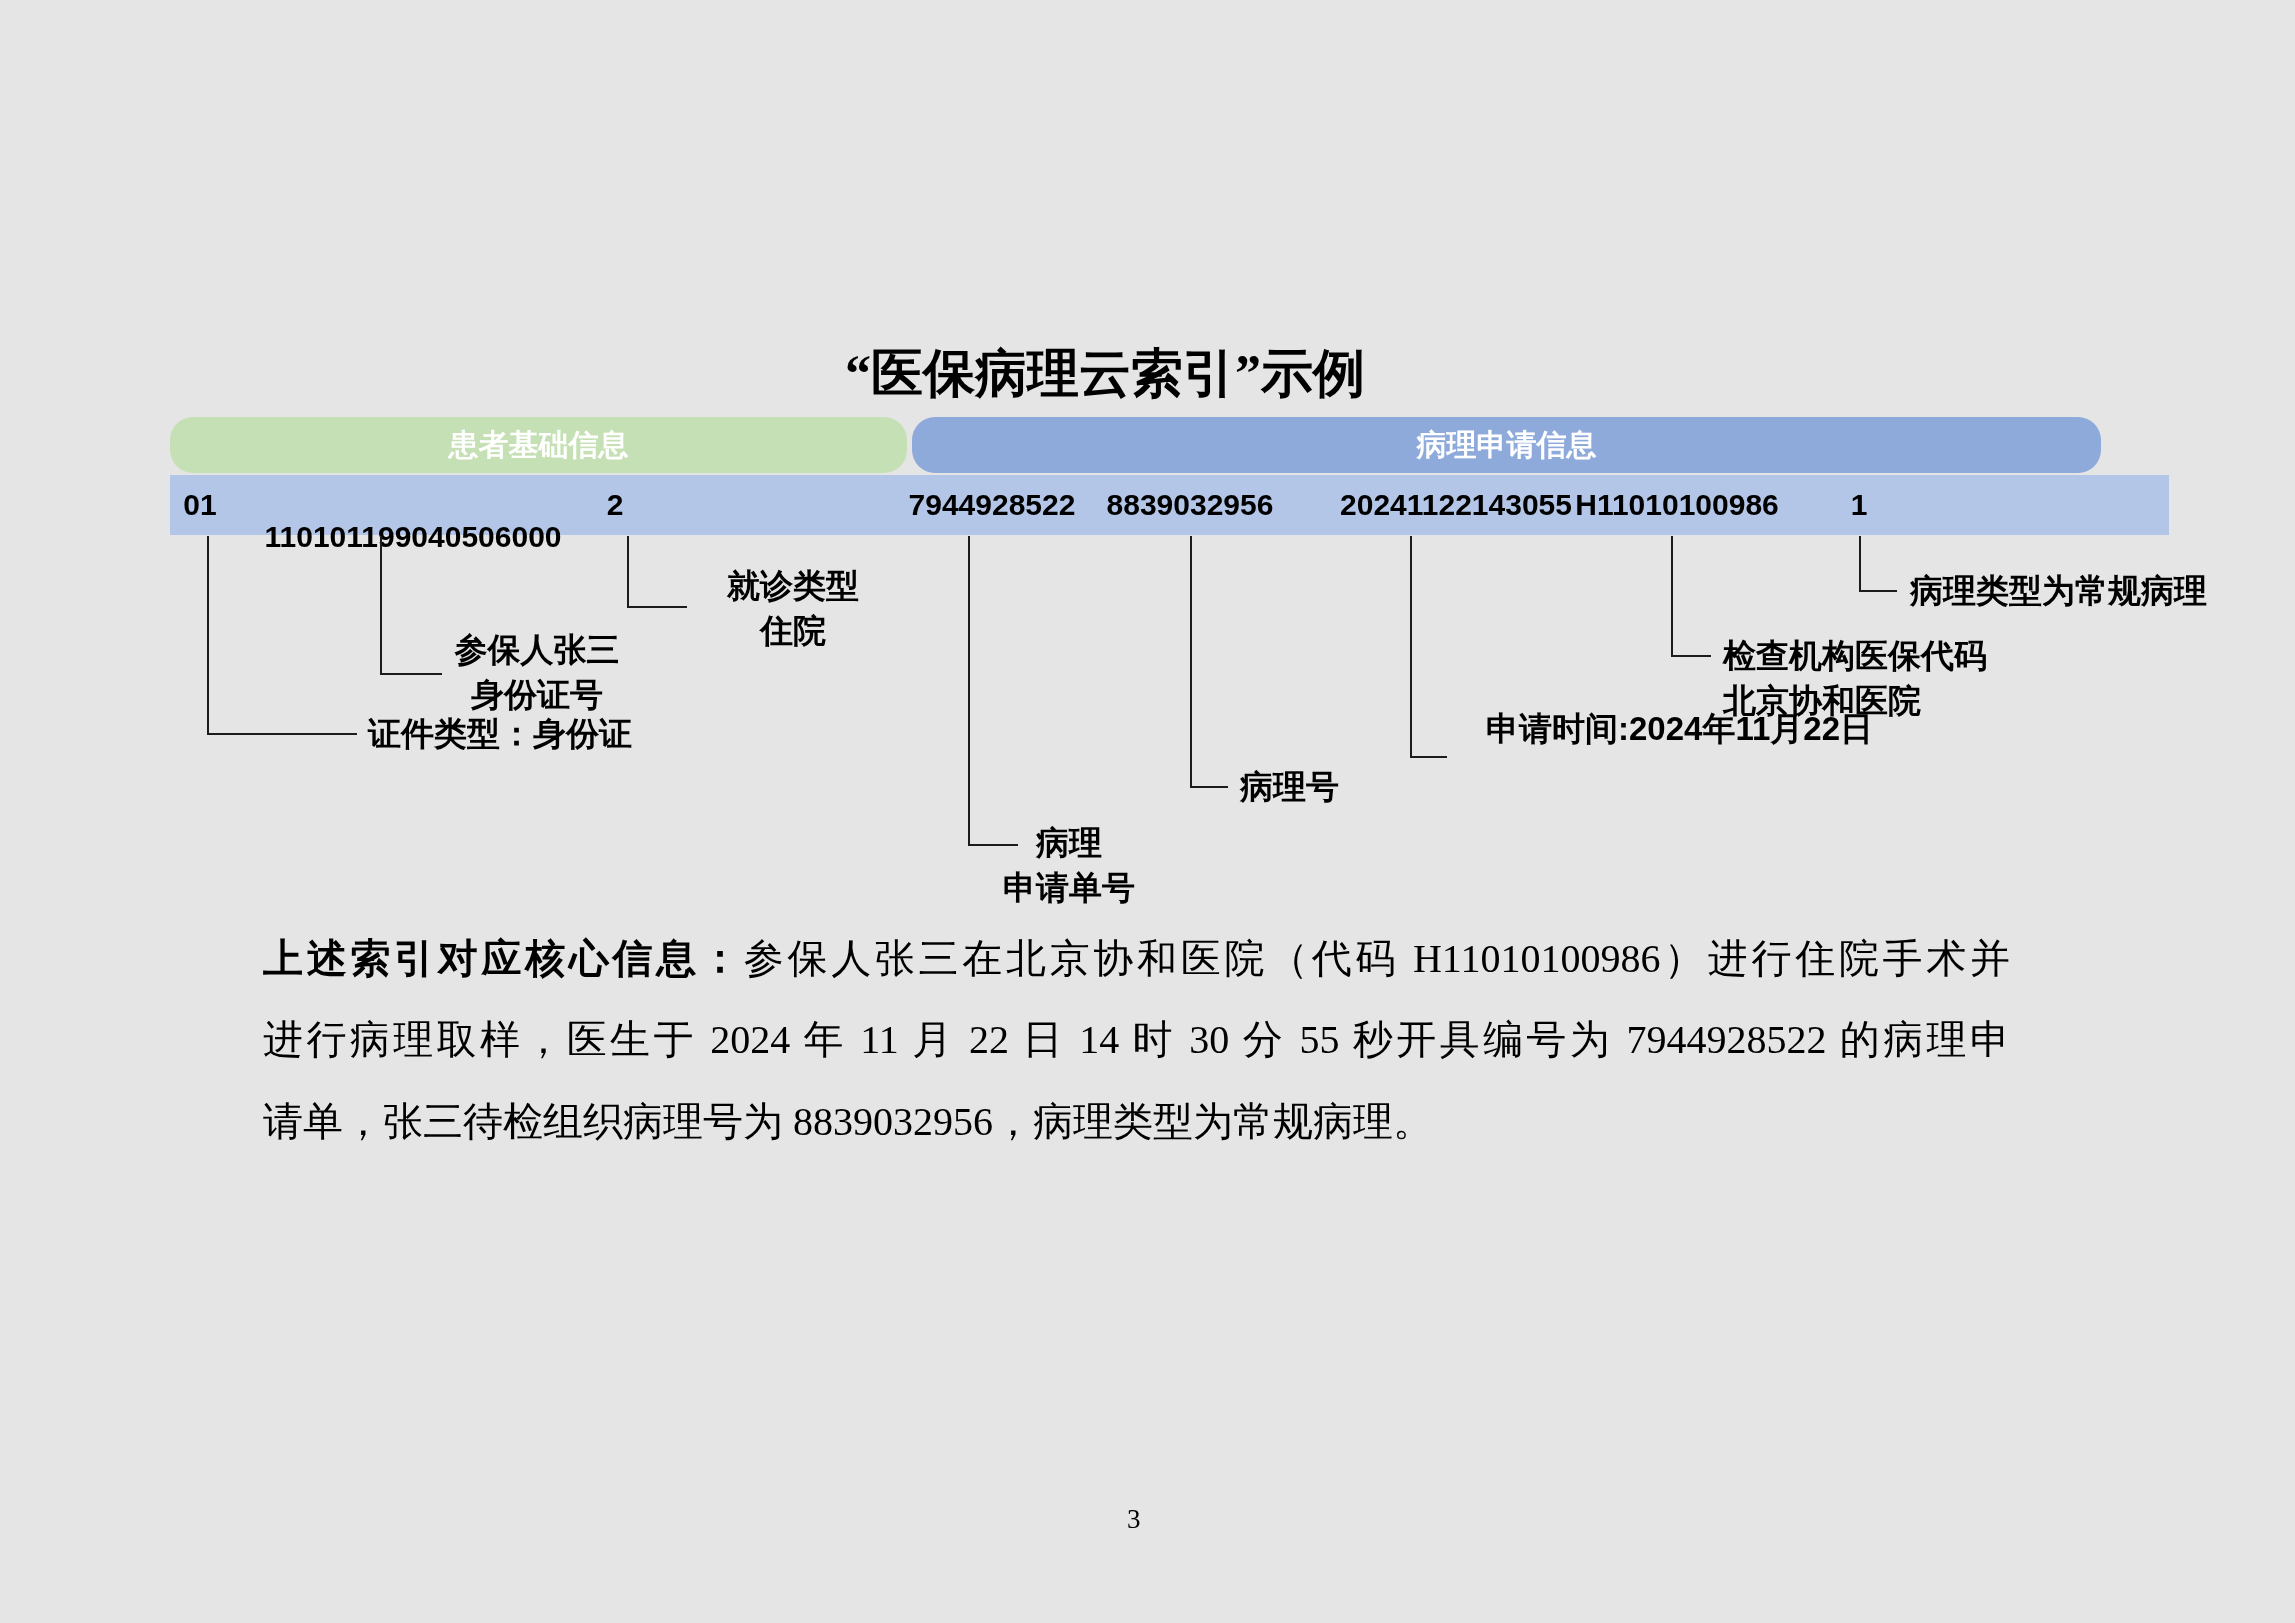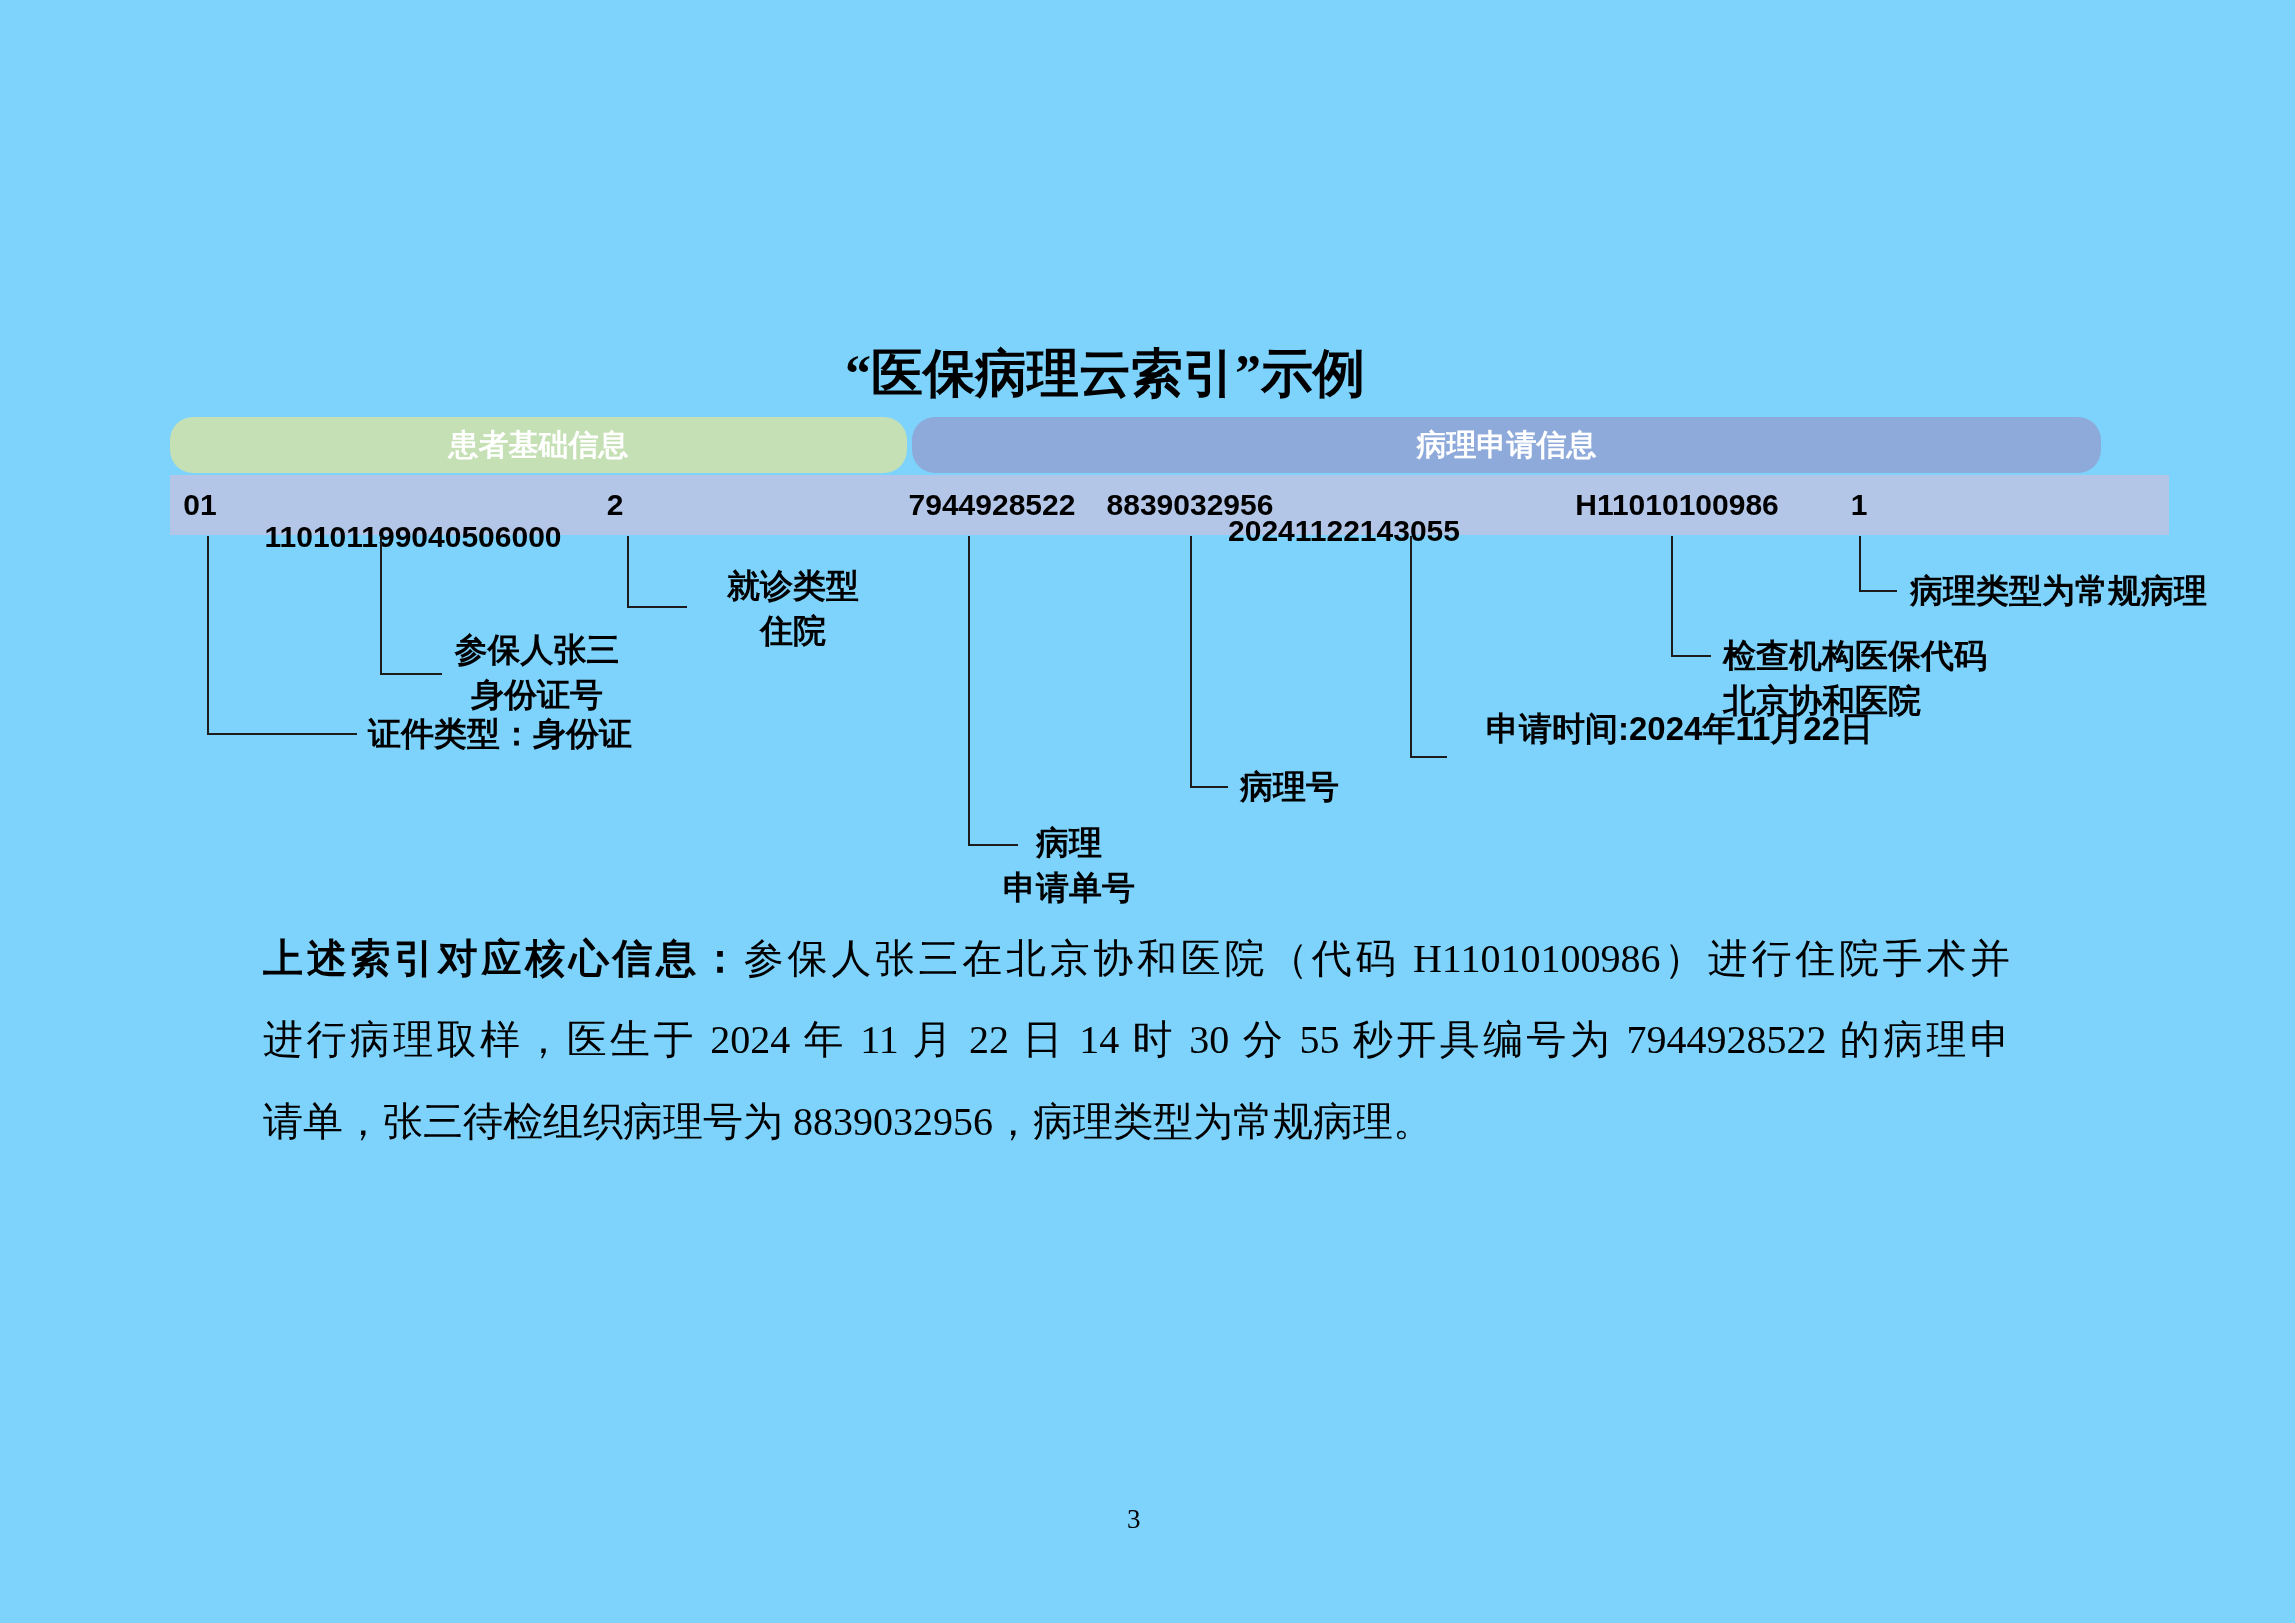--- a/index.html
+++ b/index.html
@@ -1,19 +1,19 @@
 <!DOCTYPE html>
 <html style="font-size:11px"><head>
 <meta charset="utf-8">
 <style>
   html,body{margin:0;padding:0;background:#ffffff;}
   .page{
     position:relative;
     width:2295px;height:1623px;
-    background:#7dd3fc;
+    background:#e5e5e5;
     overflow:hidden;
     font-family:"Liberation Sans","DejaVu Sans",sans-serif;
     color:#000;
   }
   
   .title{
     position:absolute;left:0;top:340px;width:2210px;
     margin:0;text-align:center;
     font-family:"Liberation Serif","DejaVu Serif",serif;
     font-weight:bold;font-size:52px;line-height:68px;color:#000;
@@ -29,21 +29,21 @@
   .datarow{
     position:absolute;left:170px;top:475px;width:1999px;height:60px;
     background:#B4C6E7;
   }
   .val{
     position:absolute;top:475px;height:60px;line-height:60px;
     transform:translateX(-50%);
     font-weight:bold;font-size:30px;color:#000;white-space:nowrap;
   }
   .val-1{left:200px;} .val-2{left:413px;margin-top:32px;} .val-3{left:615px;} .val-4{left:992px;}
-  .val-5{left:1190px;} .val-6{left:1344px;margin-top:26px;} .val-7{left:1677px;} .val-8{left:1859px;}
+  .val-5{left:1190px;} .val-6{left:1456px;} .val-7{left:1677px;} .val-8{left:1859px;}
   
   .cv{position:absolute;width:2px;background:#1c1c1c;}
   .ch{position:absolute;height:2px;background:#1c1c1c;}
   .clabel{
     position:absolute;font-weight:bold;font-size:33px;line-height:45px;
     color:#000;white-space:nowrap;
   }
   .center{transform:translateX(-50%);text-align:center;}
   .c1v{left:207px;top:536px;height:199px;} .c1h{left:207px;top:733px;width:150px;}
   .c1l{left:368px;top:711px;}

